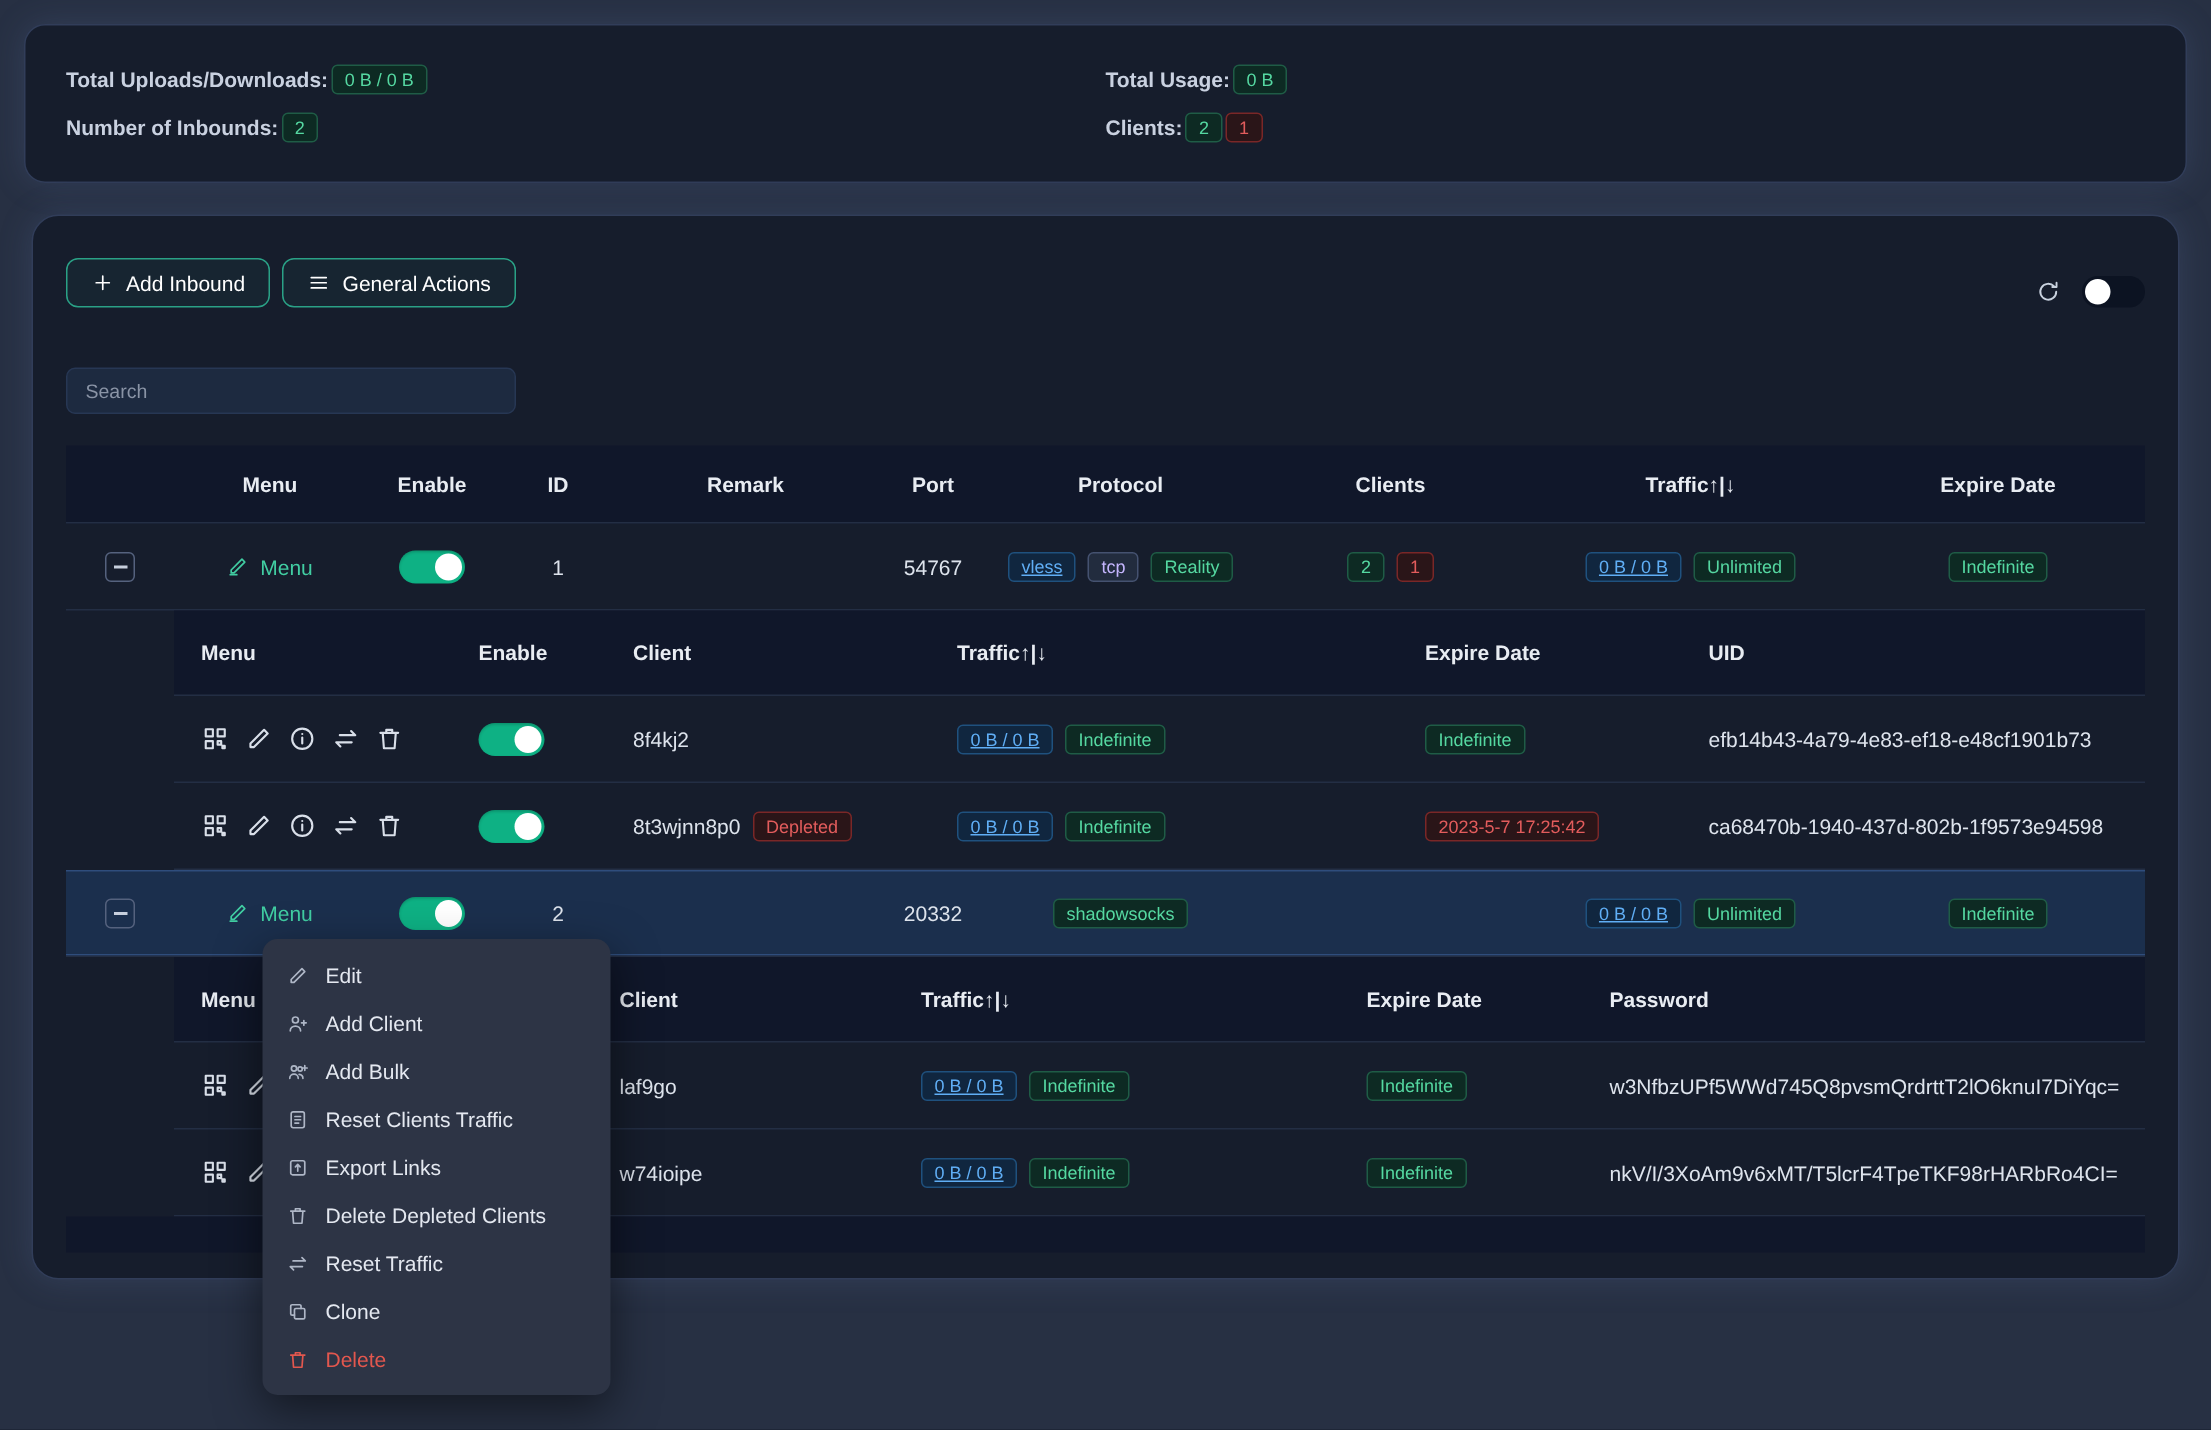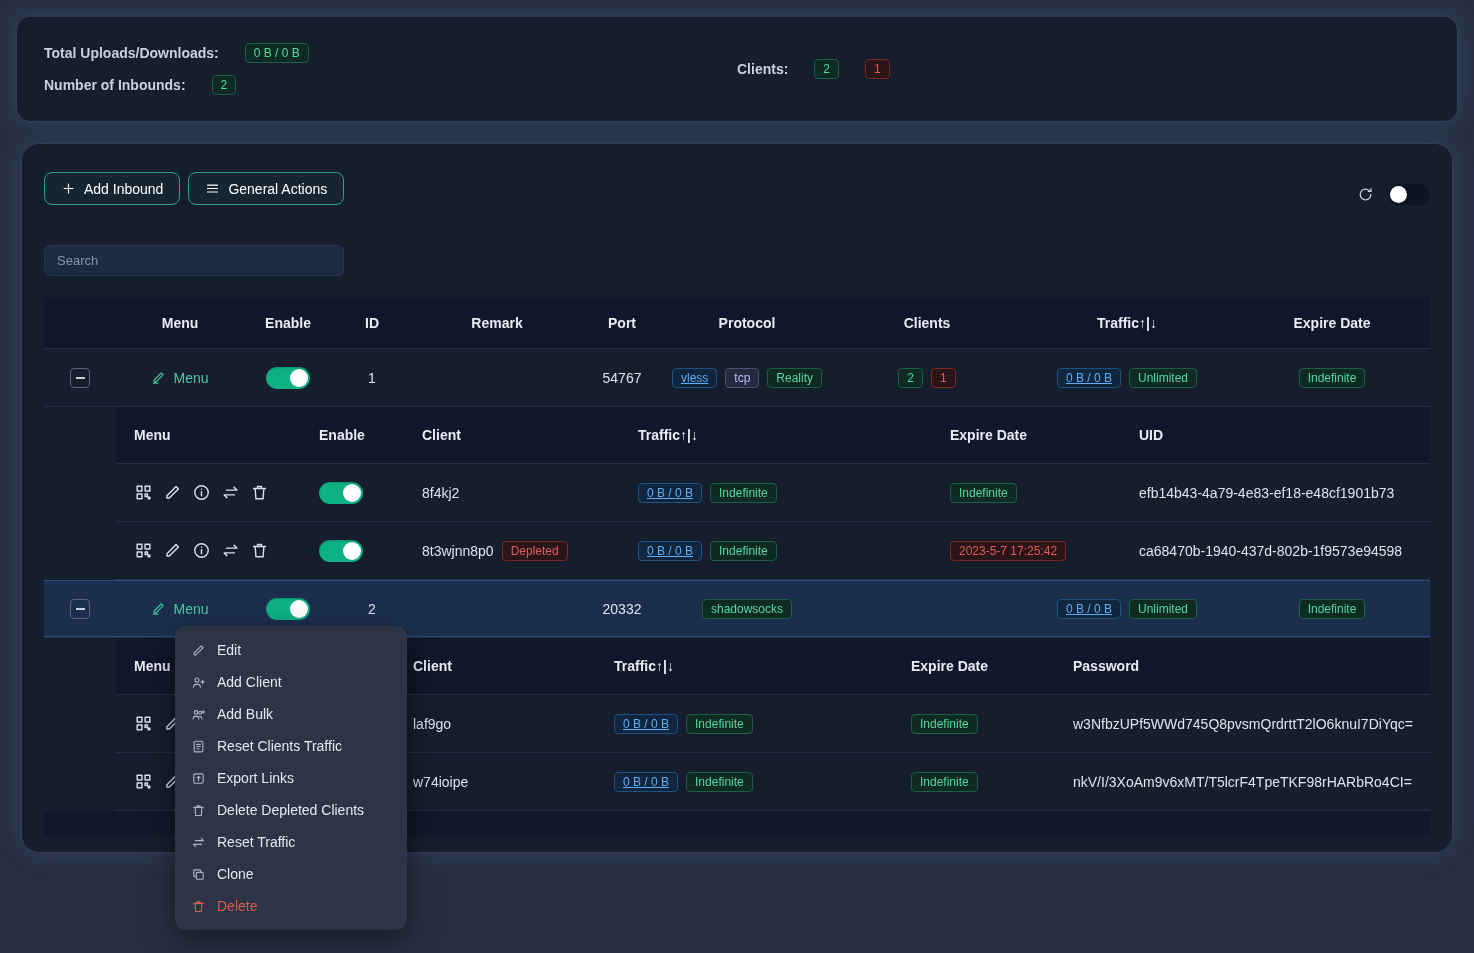--- a/index.html
+++ b/index.html
@@ -20,21 +20,21 @@
     border:1px solid #313d59;
     box-shadow:0 0 22px rgba(96,118,170,.22);
   }
   .stats-panel {
     position:absolute; left:16px; top:16px; right:16px; height:106px;
     border-radius:14px;
     display:grid; grid-template-columns:1fr 1fr;
     align-items:center; padding:0 27px;
   }
   .stats-col { display:flex; flex-direction:column; gap:12px; }
-  .stat-line { display:flex; align-items:center; gap:26px; }
+  .stat-line { display:flex; align-items:center; gap:2px; }
   .stat-label { font-weight:bold; color:#c9d1e0; font-size:14px; }
 
   .main-card {
     position:absolute; left:21px; top:143px; right:21px; height:710px;
     border-radius:18px; padding:28px 22px 0 22px;
   }
 
   
   .badge {
     display:inline-block; font-size:12px; line-height:18px; padding:0 8px;
@@ -133,20 +133,24 @@
       <div class="stat-line">
         <span class="stat-label">Total Uploads/Downloads:</span>
         <span class="badge green">0 B / 0 B</span>
       </div>
       <div class="stat-line">
         <span class="stat-label">Number of Inbounds:</span>
         <span class="badge green">2</span>
       </div>
     </div>
     <div class="stats-col">
+      <div class="stat-line">
+        <span class="stat-label">Total Usage:</span>
+        <span class="badge green">0 B</span>
+      </div>
       <div class="stat-line">
         <span class="stat-label">Clients:</span>
         <span class="badge green">2</span>
         <span class="badge red">1</span>
       </div>
     </div>
   </section>
 
   <section class="main-card">
 

